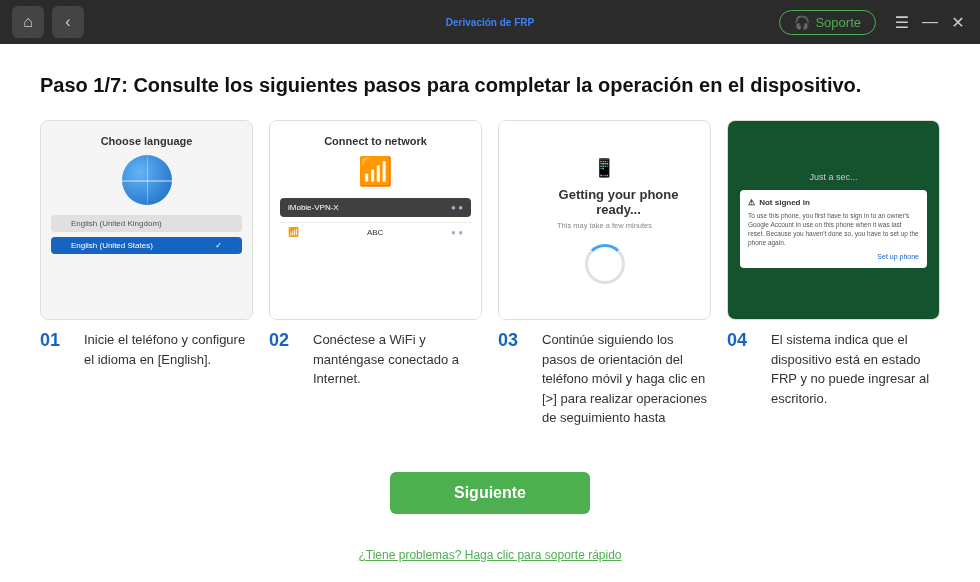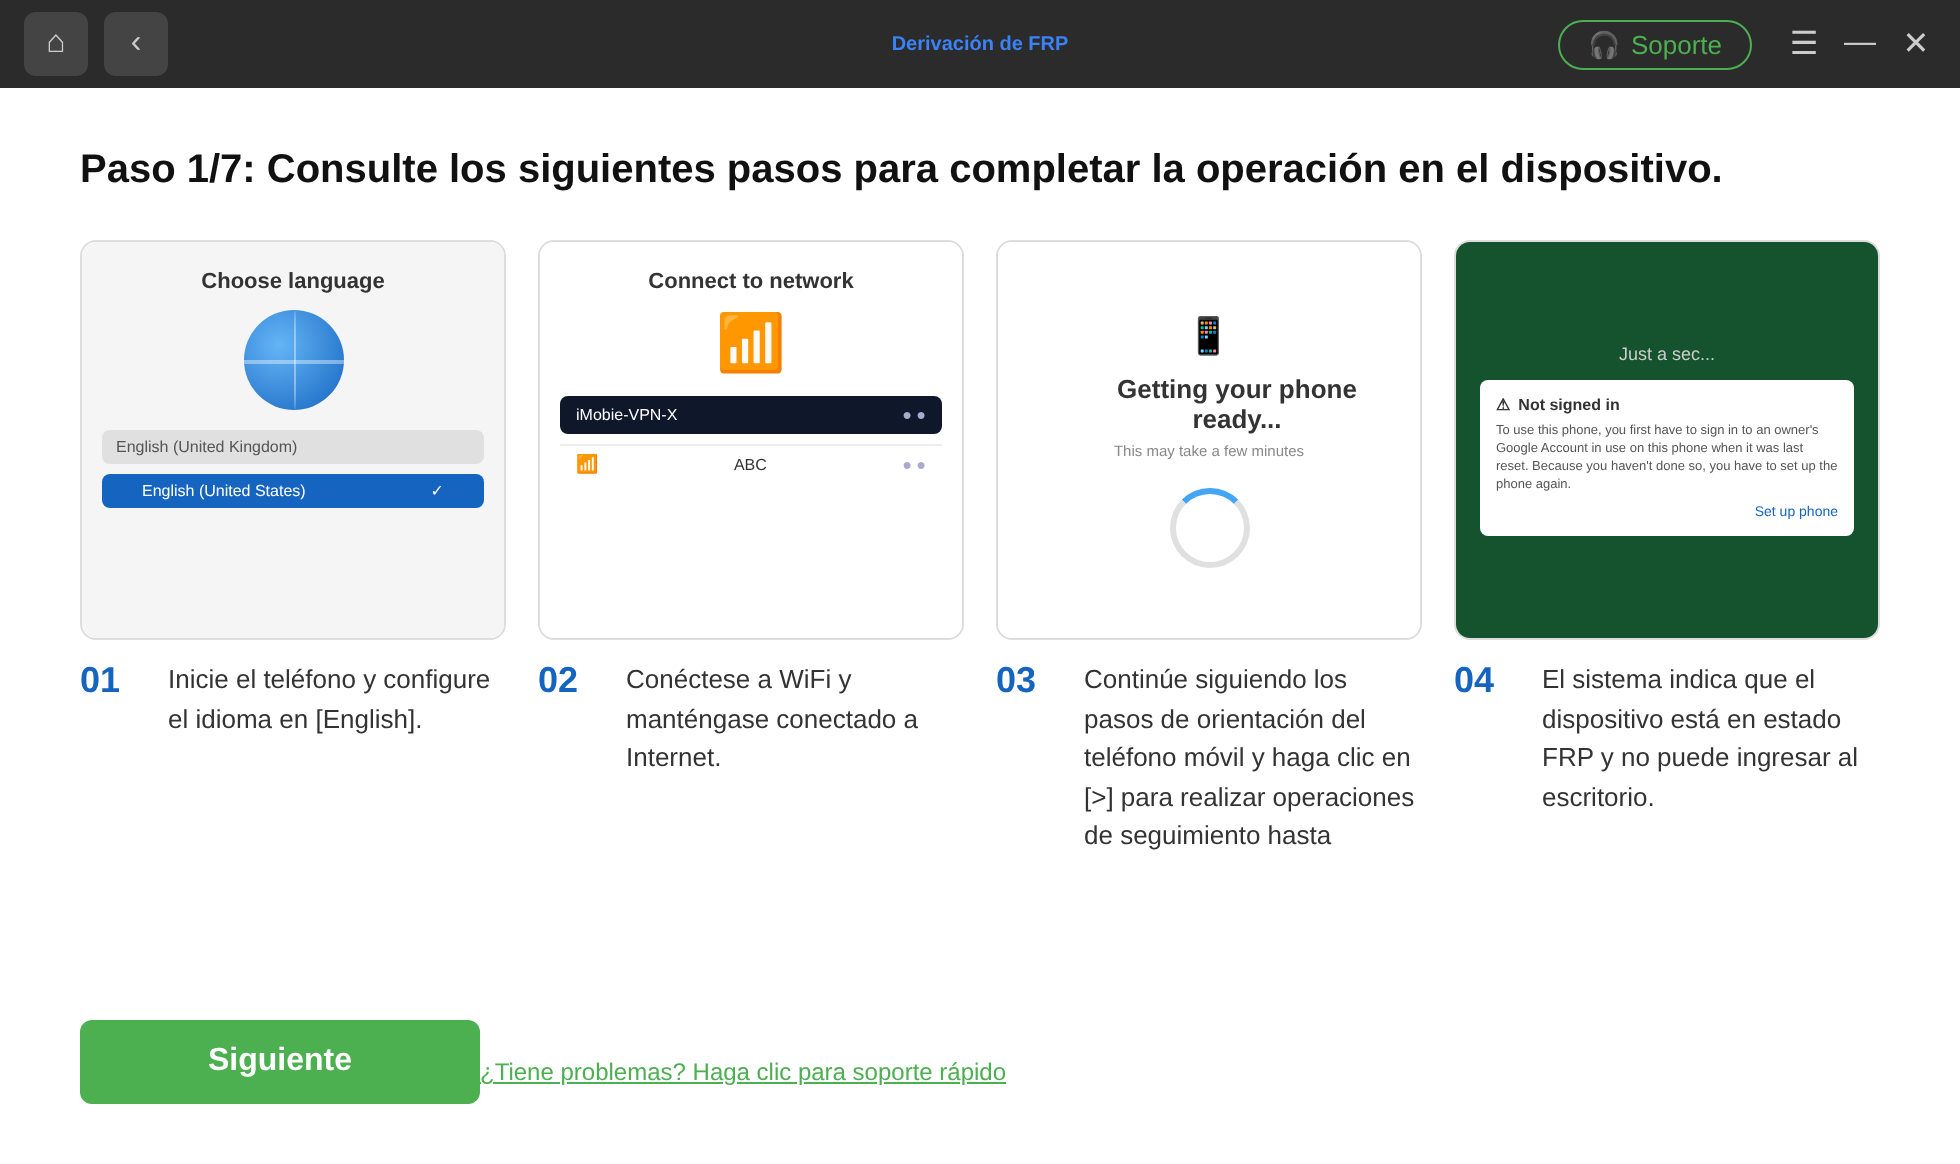--- a/index.html
+++ b/index.html
@@ -165,21 +165,21 @@
       left: 50%;
       top: 0; bottom: 0;
       width: 1.5px;
       background: rgba(255,255,255,0.4);
       border-radius: 50%;
     }
     .mock-select-gray {
       width: 100%;
       background: #e0e0e0;
       border-radius: 4px;
-      padding: 4px 7px;
+      padding: 4px 20px;
       font-size: 8px;
       color: #555;
       margin-bottom: 5px;
     }
     .mock-select-blue {
       width: 100%;
       background: #1565c0;
       border-radius: 4px;
       padding: 4px 20px;
       font-size: 8px;
@@ -199,21 +199,21 @@
       align-items: center;
       padding: 14px 10px 10px;
     }
     .mock-wifi-icon {
       font-size: 28px;
       color: #1565c0;
       margin-bottom: 10px;
     }
     .mock-wifi-row {
       width: 100%;
-      background: #0f172a;
+      background: #404040;
       border-radius: 4px;
       padding: 5px 8px;
       display: flex;
       align-items: center;
       justify-content: space-between;
       margin-bottom: 5px;
     }
     .mock-wifi-row-label {
       font-size: 8px;
       color: #fff;
@@ -327,24 +327,25 @@
     }
     .step-text {
       font-size: 13px;
       color: #333;
       line-height: 1.5;
     }
 
     
     .bottom-section {
       display: flex;
-      flex-direction: row;
+      flex-direction: column;
       align-items: center;
       margin-top: auto;
       padding-top: 10px;
+      gap: 24px;
     }
     .next-btn {
       background: #4caf50;
       color: #fff;
       border: none;
       border-radius: 6px;
       padding: 12px 60px;
       font-size: 16px;
       font-weight: 600;
       cursor: pointer;

